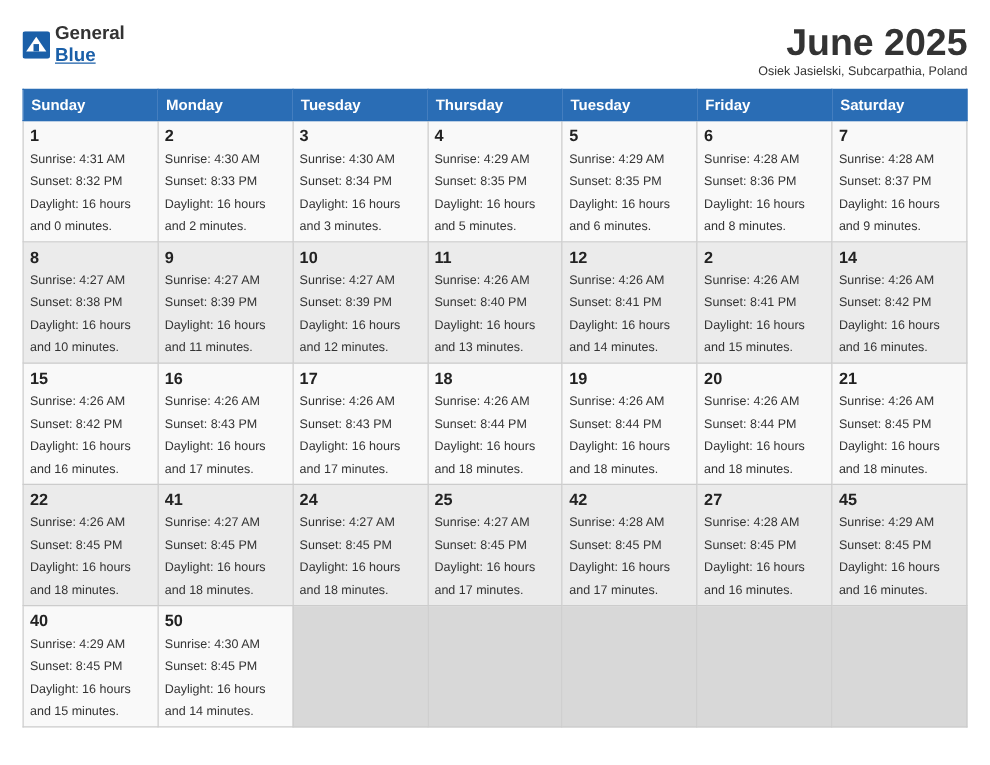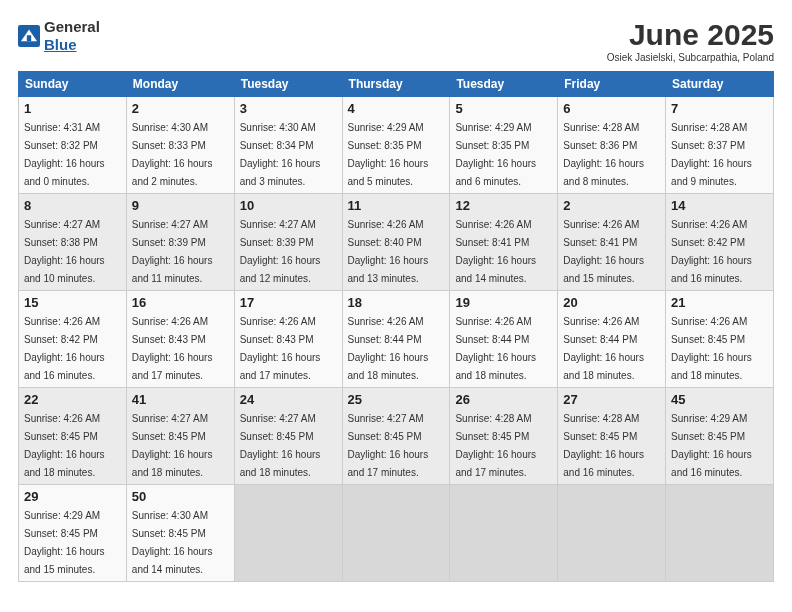--- a/index.html
+++ b/index.html
@@ -236,35 +236,35 @@
       </td>
           <td>
         <span class="day-num">24</span>
         <span class="day-info">Sunrise: 4:27 AM<br>Sunset: 8:45 PM<br>Daylight: 16 hours and 18 minutes.</span>
       </td>
           <td>
         <span class="day-num">25</span>
         <span class="day-info">Sunrise: 4:27 AM<br>Sunset: 8:45 PM<br>Daylight: 16 hours and 17 minutes.</span>
       </td>
           <td>
-        <span class="day-num">26</span>
+        <span class="day-num">42</span>
         <span class="day-info">Sunrise: 4:28 AM<br>Sunset: 8:45 PM<br>Daylight: 16 hours and 17 minutes.</span>
       </td>
           <td>
         <span class="day-num">27</span>
         <span class="day-info">Sunrise: 4:28 AM<br>Sunset: 8:45 PM<br>Daylight: 16 hours and 16 minutes.</span>
       </td>
           <td>
         <span class="day-num">45</span>
         <span class="day-info">Sunrise: 4:29 AM<br>Sunset: 8:45 PM<br>Daylight: 16 hours and 16 minutes.</span>
       </td>
         </tr>
         <tr>
           <td>
-        <span class="day-num">29</span>
+        <span class="day-num">40</span>
         <span class="day-info">Sunrise: 4:29 AM<br>Sunset: 8:45 PM<br>Daylight: 16 hours and 15 minutes.</span>
       </td>
           <td>
         <span class="day-num">50</span>
         <span class="day-info">Sunrise: 4:30 AM<br>Sunset: 8:45 PM<br>Daylight: 16 hours and 14 minutes.</span>
       </td>
           <td class="empty-cell"></td>
           <td class="empty-cell"></td>
           <td class="empty-cell"></td>
           <td class="empty-cell"></td>

